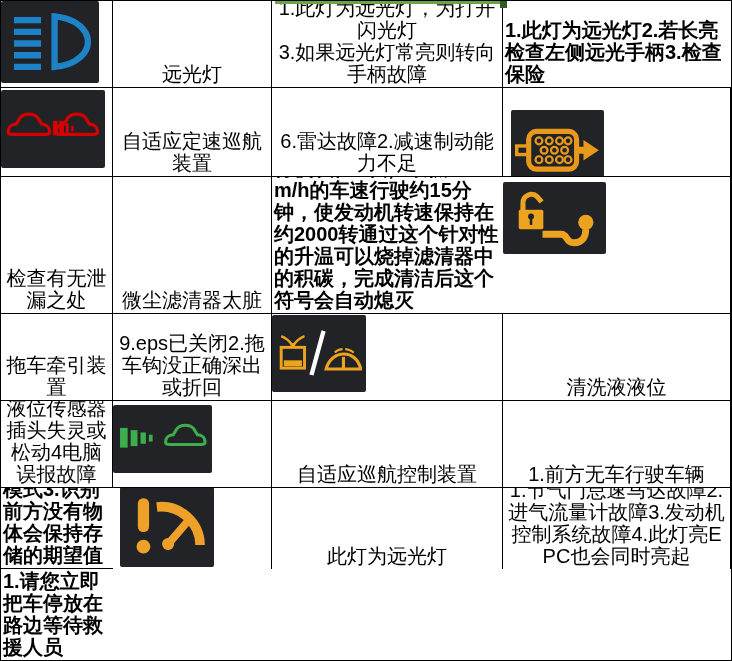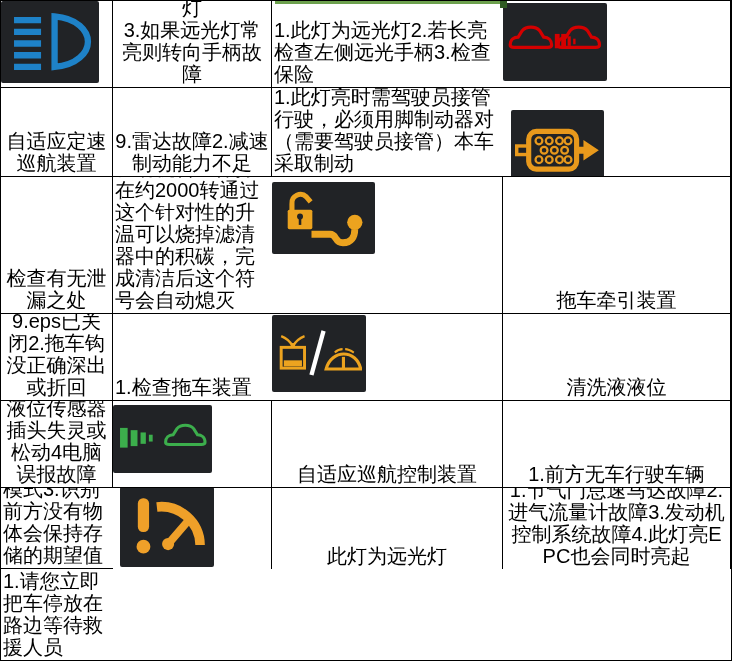--- a/index.html
+++ b/index.html
@@ -33,21 +33,21 @@
   .txt{
     width:100%;
     font-size:20px;
     line-height:22px;
     text-align:center;
     white-space:pre-wrap;
     word-break:break-all;
     padding:1px 2px 2px 2px;
     box-sizing:border-box;
   }
-  .cell.left .txt{text-align:left;}
+  .cell.left .txt{text-align:left;font-weight:bold;}
   
   .ibox{
     position:absolute;
     background:#212326;
     border-radius:2px;
     display:flex;align-items:center;justify-content:center;
   }
   .ibox svg{width:92%;height:92%;}
   .ib1{left:0;top:0;width:98px;height:82px;}
   .ib2{left:0;top:2px;width:104px;height:78px;}
@@ -83,20 +83,23 @@
           <svg viewBox="0 0 100 80">
             <g stroke="currentColor" stroke-width="7" fill="none">
               <path d="M10 16 H40 M10 29 H40 M10 42 H40 M10 55 H40 M10 68 H40"></path>
               <path d="M55 12 C80 14 92 28 92 40 C92 52 80 66 55 68 L55 12 Z"></path>
             </g>
           </svg>
         </span>
       </div>
     </div>
     <div class="cell">
+      <span class="txt">远光灯</span>
+    </div>
+    <div class="cell">
       <span class="txt">1.此灯为远光灯，为打开闪光灯
 3.如果远光灯常亮则转向手柄故障</span>
     </div>
     <div class="cell last-col left">
       <span class="txt">1.此灯为远光灯2.若长亮检查左侧远光手柄3.检查保险</span>
     </div>
 
     <div class="cell">
       <div class="ibox ib2" style="background-color: rgb(33, 35, 38);">
         <span class="icn" style="color: rgb(212, 0, 0);">
@@ -112,24 +115,21 @@
               <rect x="83" y="36" width="3" height="7"></rect>
             </g>
           </svg>
         </span>
       </div>
     </div>
     <div class="cell">
       <span class="txt">自适应定速巡航装置</span>
     </div>
     <div class="cell">
-      <span class="txt">9.雷达故障2.减速制动能力不足</span>
-    </div>
-    <div class="cell last-col left">
-      <span class="txt">1.此灯亮时需驾驶员接管行驶，必须用脚制动器对（需要驾驶员接管）本车采取制动</span>
+      <span class="txt">6.雷达故障2.减速制动能力不足</span>
     </div>
 
     <div class="cell">
       <div class="ibox ib3" style="background-color: rgb(33, 35, 38);">
         <span class="icn" style="color: rgb(232, 153, 28);">
           <svg viewBox="0 0 100 80">
             <g stroke="currentColor" fill="none">
               <rect x="2" y="35" width="14" height="10" stroke-width="4"></rect>
               <rect x="16" y="18" width="56" height="44" rx="9" stroke-width="6"></rect>
               <g stroke-width="2.6">
@@ -147,20 +147,23 @@
               </g>
             </g>
             <polygon fill="currentColor" points="80,28 98,40 80,52 80,44 72,44 72,36 80,36"></polygon>
           </svg>
         </span>
       </div>
     </div>
     <div class="cell">
       <span class="txt">检查有无泄漏之处</span>
     </div>
+    <div class="cell">
+      <span class="txt">微尘滤清器太脏</span>
+    </div>
     <div class="cell last-col left">
       <span class="txt">1.通过相应的驾驶方式可以辅助滤清器自行清洁，以4当或5档（自动变速箱行驶档位S档）最低60km/h的车速行驶约15分钟，使发动机转速保持在约2000转通过这个针对性的升温可以烧掉滤清器中的积碳，完成清洁后这个符号会自动熄灭</span>
     </div>
 
     <div class="cell">
       <div class="ibox ib4" style="background-color: rgb(33, 35, 38);">
         <span class="icn" style="color: rgb(236, 163, 31);">
           <svg viewBox="0 0 100 78">
             <path d="M13 30 V22 A10 10 0 0 1 30 14 L35 20" stroke="currentColor" stroke-width="6" fill="none"></path>
             <rect x="8" y="29" width="29" height="23" rx="2" fill="currentColor"></rect>
@@ -171,23 +174,20 @@
           </svg>
         </span>
       </div>
     </div>
     <div class="cell">
       <span class="txt">拖车牵引装置</span>
     </div>
     <div class="cell">
       <span class="txt">9.eps已关闭2.拖车钩没正确深出或折回</span>
     </div>
-    <div class="cell last-col left">
-      <span class="txt">1.检查拖车装置</span>
-    </div>
 
     <div class="cell">
       <div class="ibox ib5" style="background-color: rgb(33, 35, 38);">
         <span class="icn" style="color: rgb(236, 163, 31);">
           <svg viewBox="0 0 100 78">
             <g stroke="currentColor" fill="none">
               <rect x="6" y="32" width="27" height="24" stroke-width="3.4"></rect>
               <path d="M19 30 C15 23 11 21 6 19" stroke-width="2.6"></path>
               <path d="M20 30 C24 23 28 21 33 19" stroke-width="2.6"></path>
             </g>

